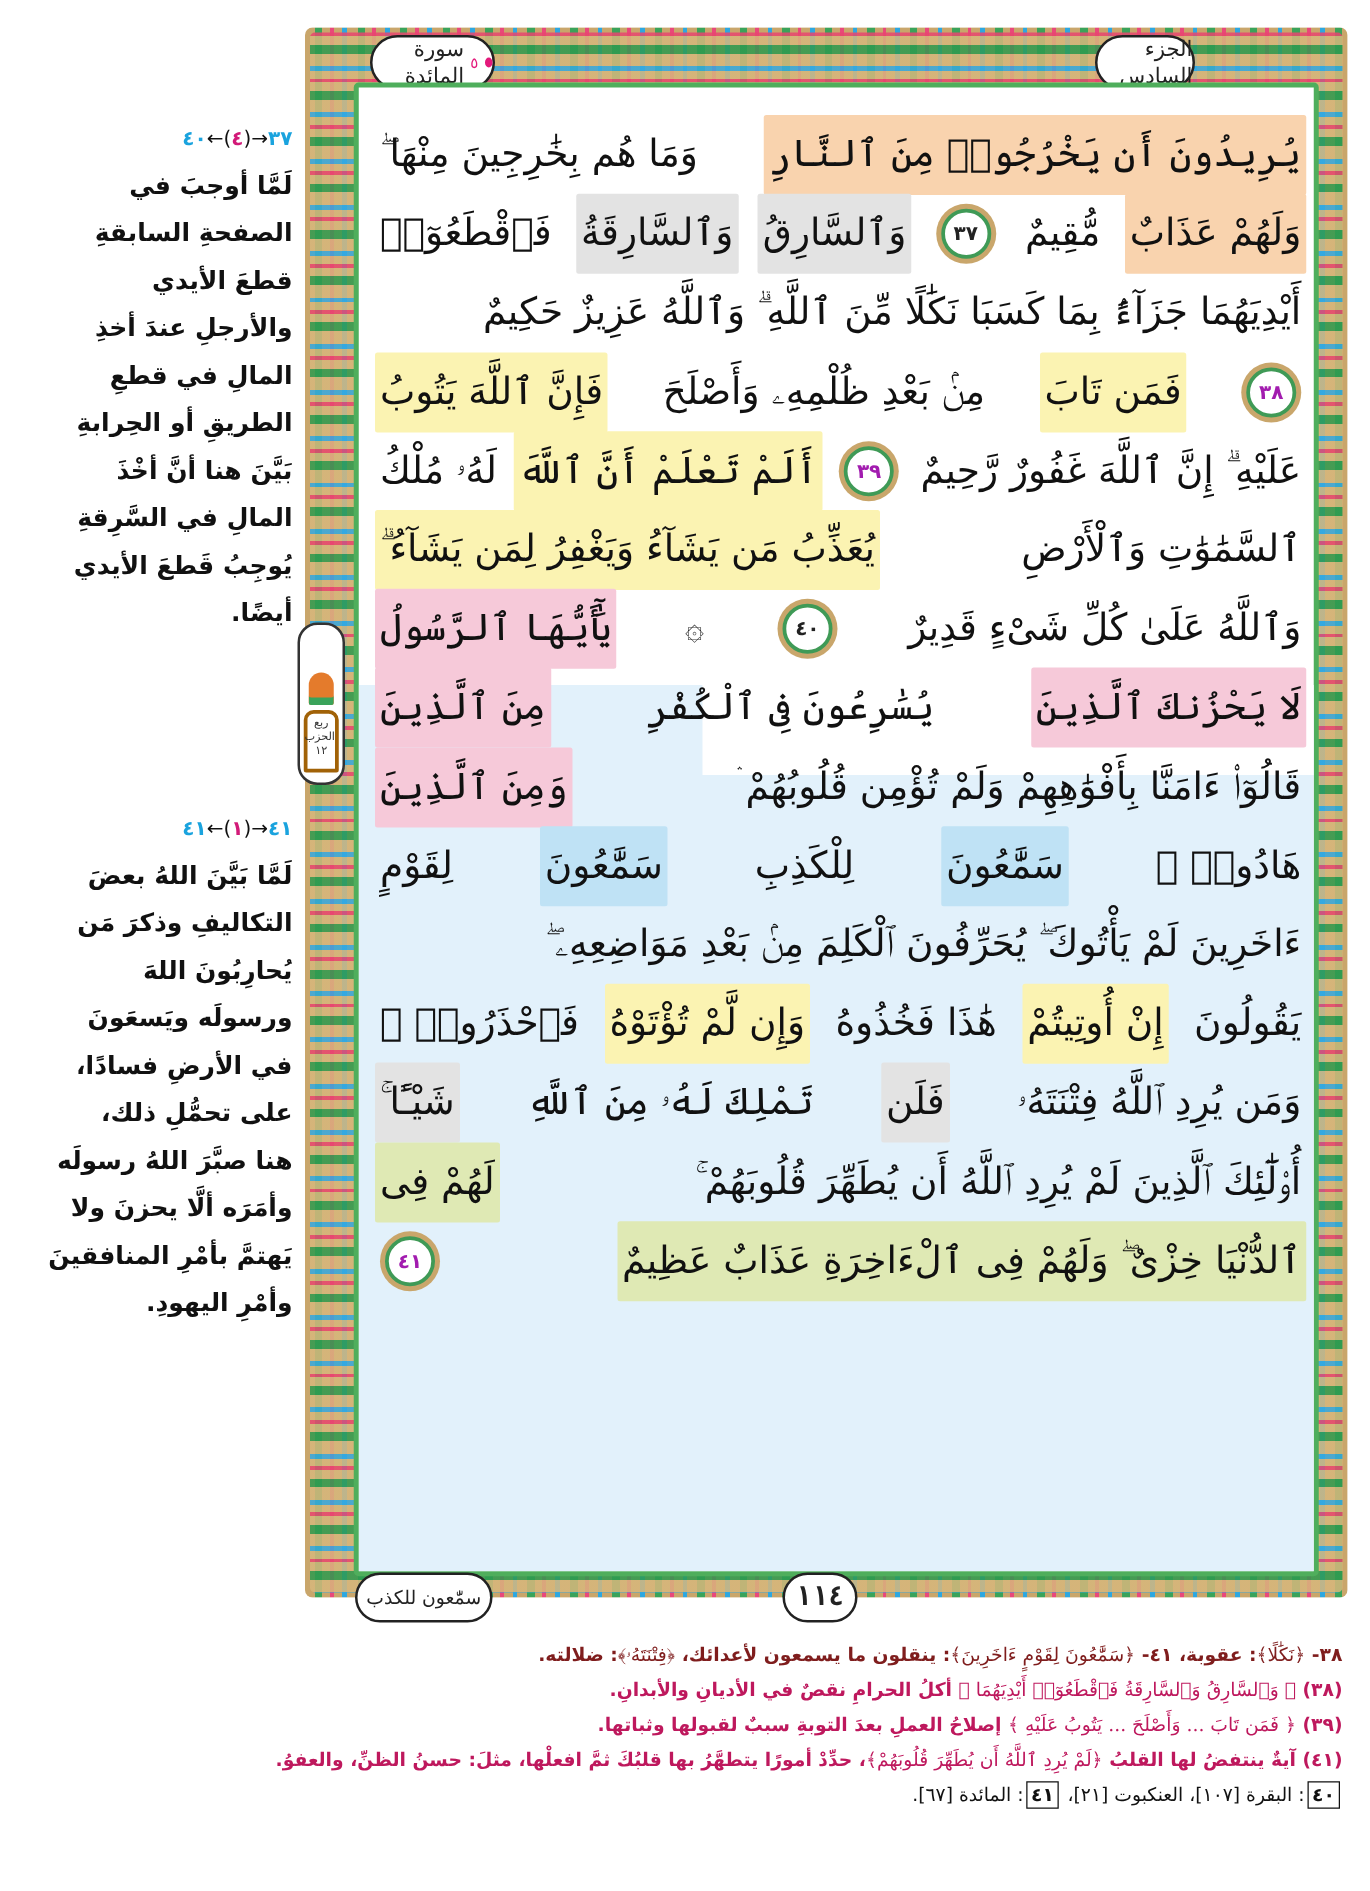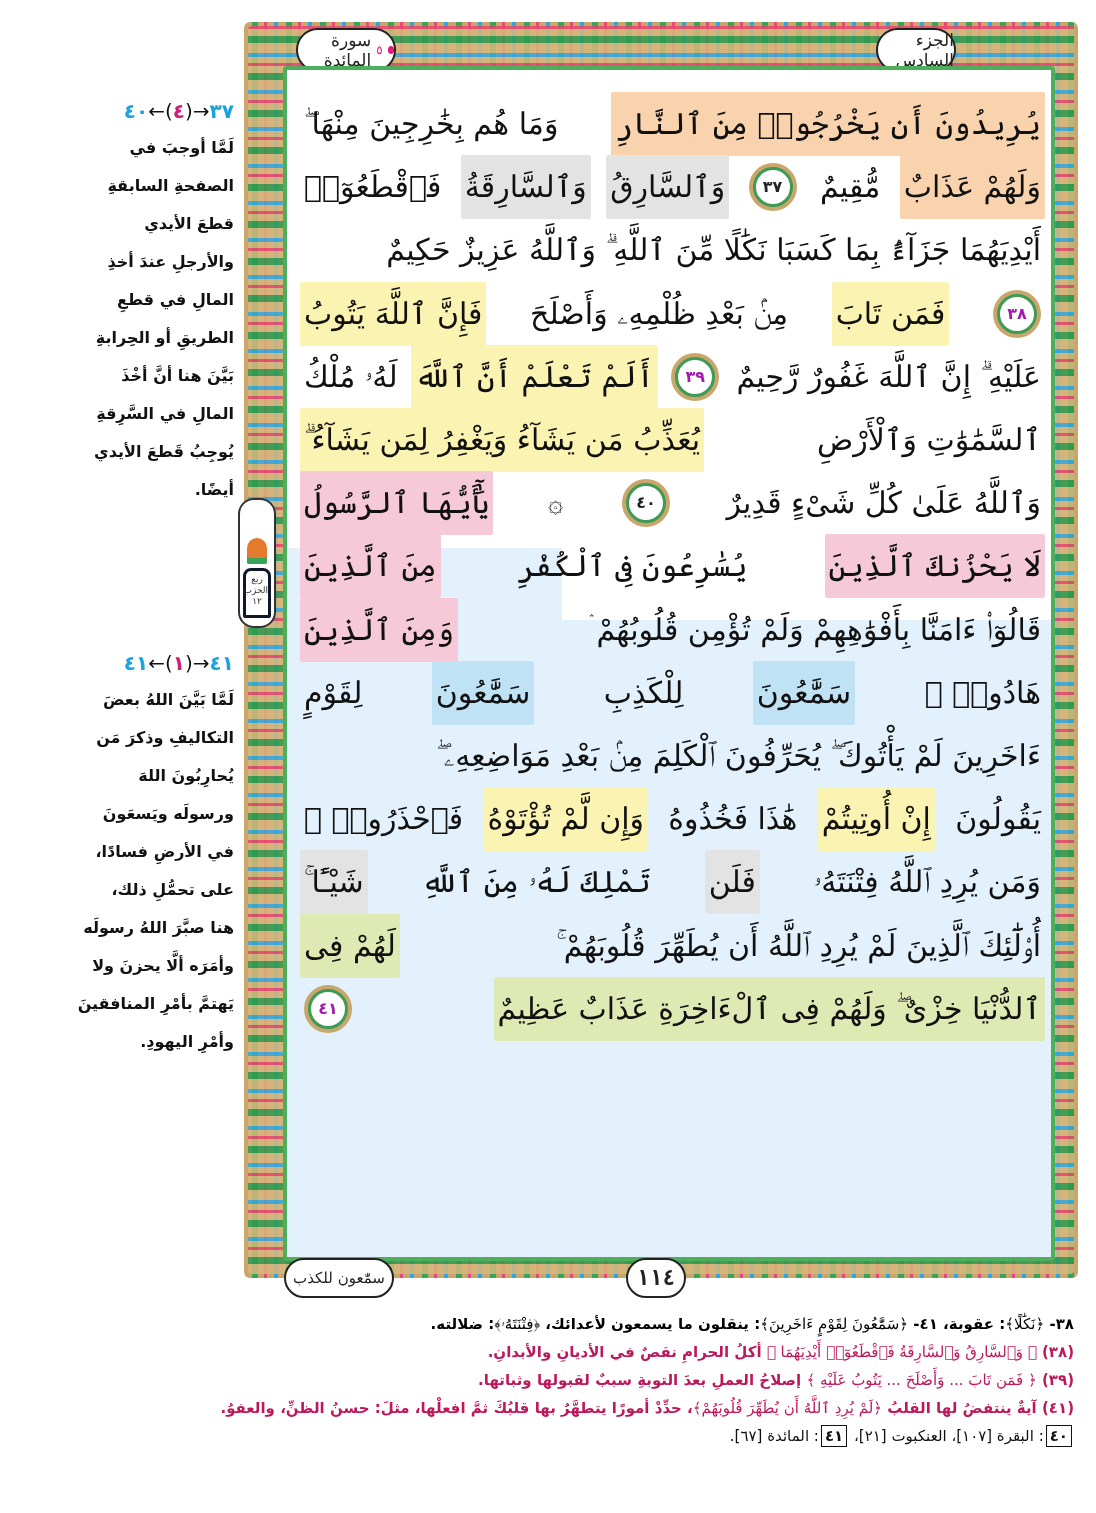--- a/index.html
+++ b/index.html
@@ -62,38 +62,38 @@
     width: 40px; height: 40px; border-radius: 50%;
     border: 3px solid #3f9a56; background: #fff; box-shadow: 0 0 0 4px #c9a66b;
     font-family: "DejaVu Sans", sans-serif; font-size: 16px; font-weight: bold; color: #222;
     margin: 0 8px; flex: 0 0 auto;
   }
   .ayah-mark.pink { color: #a21caf; }
   .star { font-size: 26px; color: #333; margin: 0 6px; }
 
   
   .side { position: absolute; left: 22px; width: 212px; text-align: right; font-family: "DejaVu Sans", sans-serif; }
-  .side .range { font-size: 20px; font-weight: bold; color: #1aa3de; height: 36px; line-height: 36px; direction: rtl; }
+  .side .range { font-size: 16px; font-weight: bold; color: #1aa3de; height: 36px; line-height: 36px; direction: rtl; }
   .side .range .mid { color: #d21a78; }
   .side .range .arrow { color: #111; font-weight: normal; }
-  .side .line { font-size: 16px; font-weight: bold; height: 38px; line-height: 38px; color: #111; }
+  .side .line { font-size: 20px; font-weight: bold; height: 38px; line-height: 38px; color: #111; }
 
   .hizb-badge {
     position: absolute; left: 238px; top: 498px; width: 38px; height: 130px;
     border: 2px solid #333; border-radius: 16px; background: #fff;
     display: flex; flex-direction: column; align-items: center; justify-content: flex-end; padding-bottom: 8px;
   }
   .hizb-badge .dome { width: 20px; height: 26px; background: #e47b2c; border-radius: 10px 10px 2px 2px; margin-bottom: 4px; box-shadow: inset 0 -6px 0 #3aa35a; }
-  .hizb-badge .plate { width: 28px; min-height: 50px; background: #fff; border: 3px solid #0f172a; border-radius: 8px 8px 2px 2px;
+  .hizb-badge .plate { width: 28px; min-height: 50px; background: #fff; border: 3px solid #a16207; border-radius: 8px 8px 2px 2px;
     font-family: "DejaVu Serif", serif; font-size: 9px; line-height: 11px; text-align: center; padding-top: 3px; color: #333; }
 
   
   .notes { position: absolute; left: 100px; right: 22px; top: 1310px; font-family: "DejaVu Sans", sans-serif; text-align: right; }
   .notes .n { font-size: 15px; font-weight: bold; height: 28px; line-height: 28px; white-space: nowrap; }
-  .notes .cyan { color: #000000; }
+  .notes .cyan { color: #7f1d1d; }
   .notes .pink { color: #be185d; }
   .notes .quote { font-family: "DejaVu Serif", serif; font-weight: normal; }
   .notes .refs { color: #111; font-weight: normal; }
   .boxnum { display: inline-block; border: 1.5px solid #111; padding: 0 3px; line-height: 20px; margin: 0 2px; font-weight: bold; }
 </style>
 </head>
 <body>
 
 <div class="frame-outer"></div>
 

